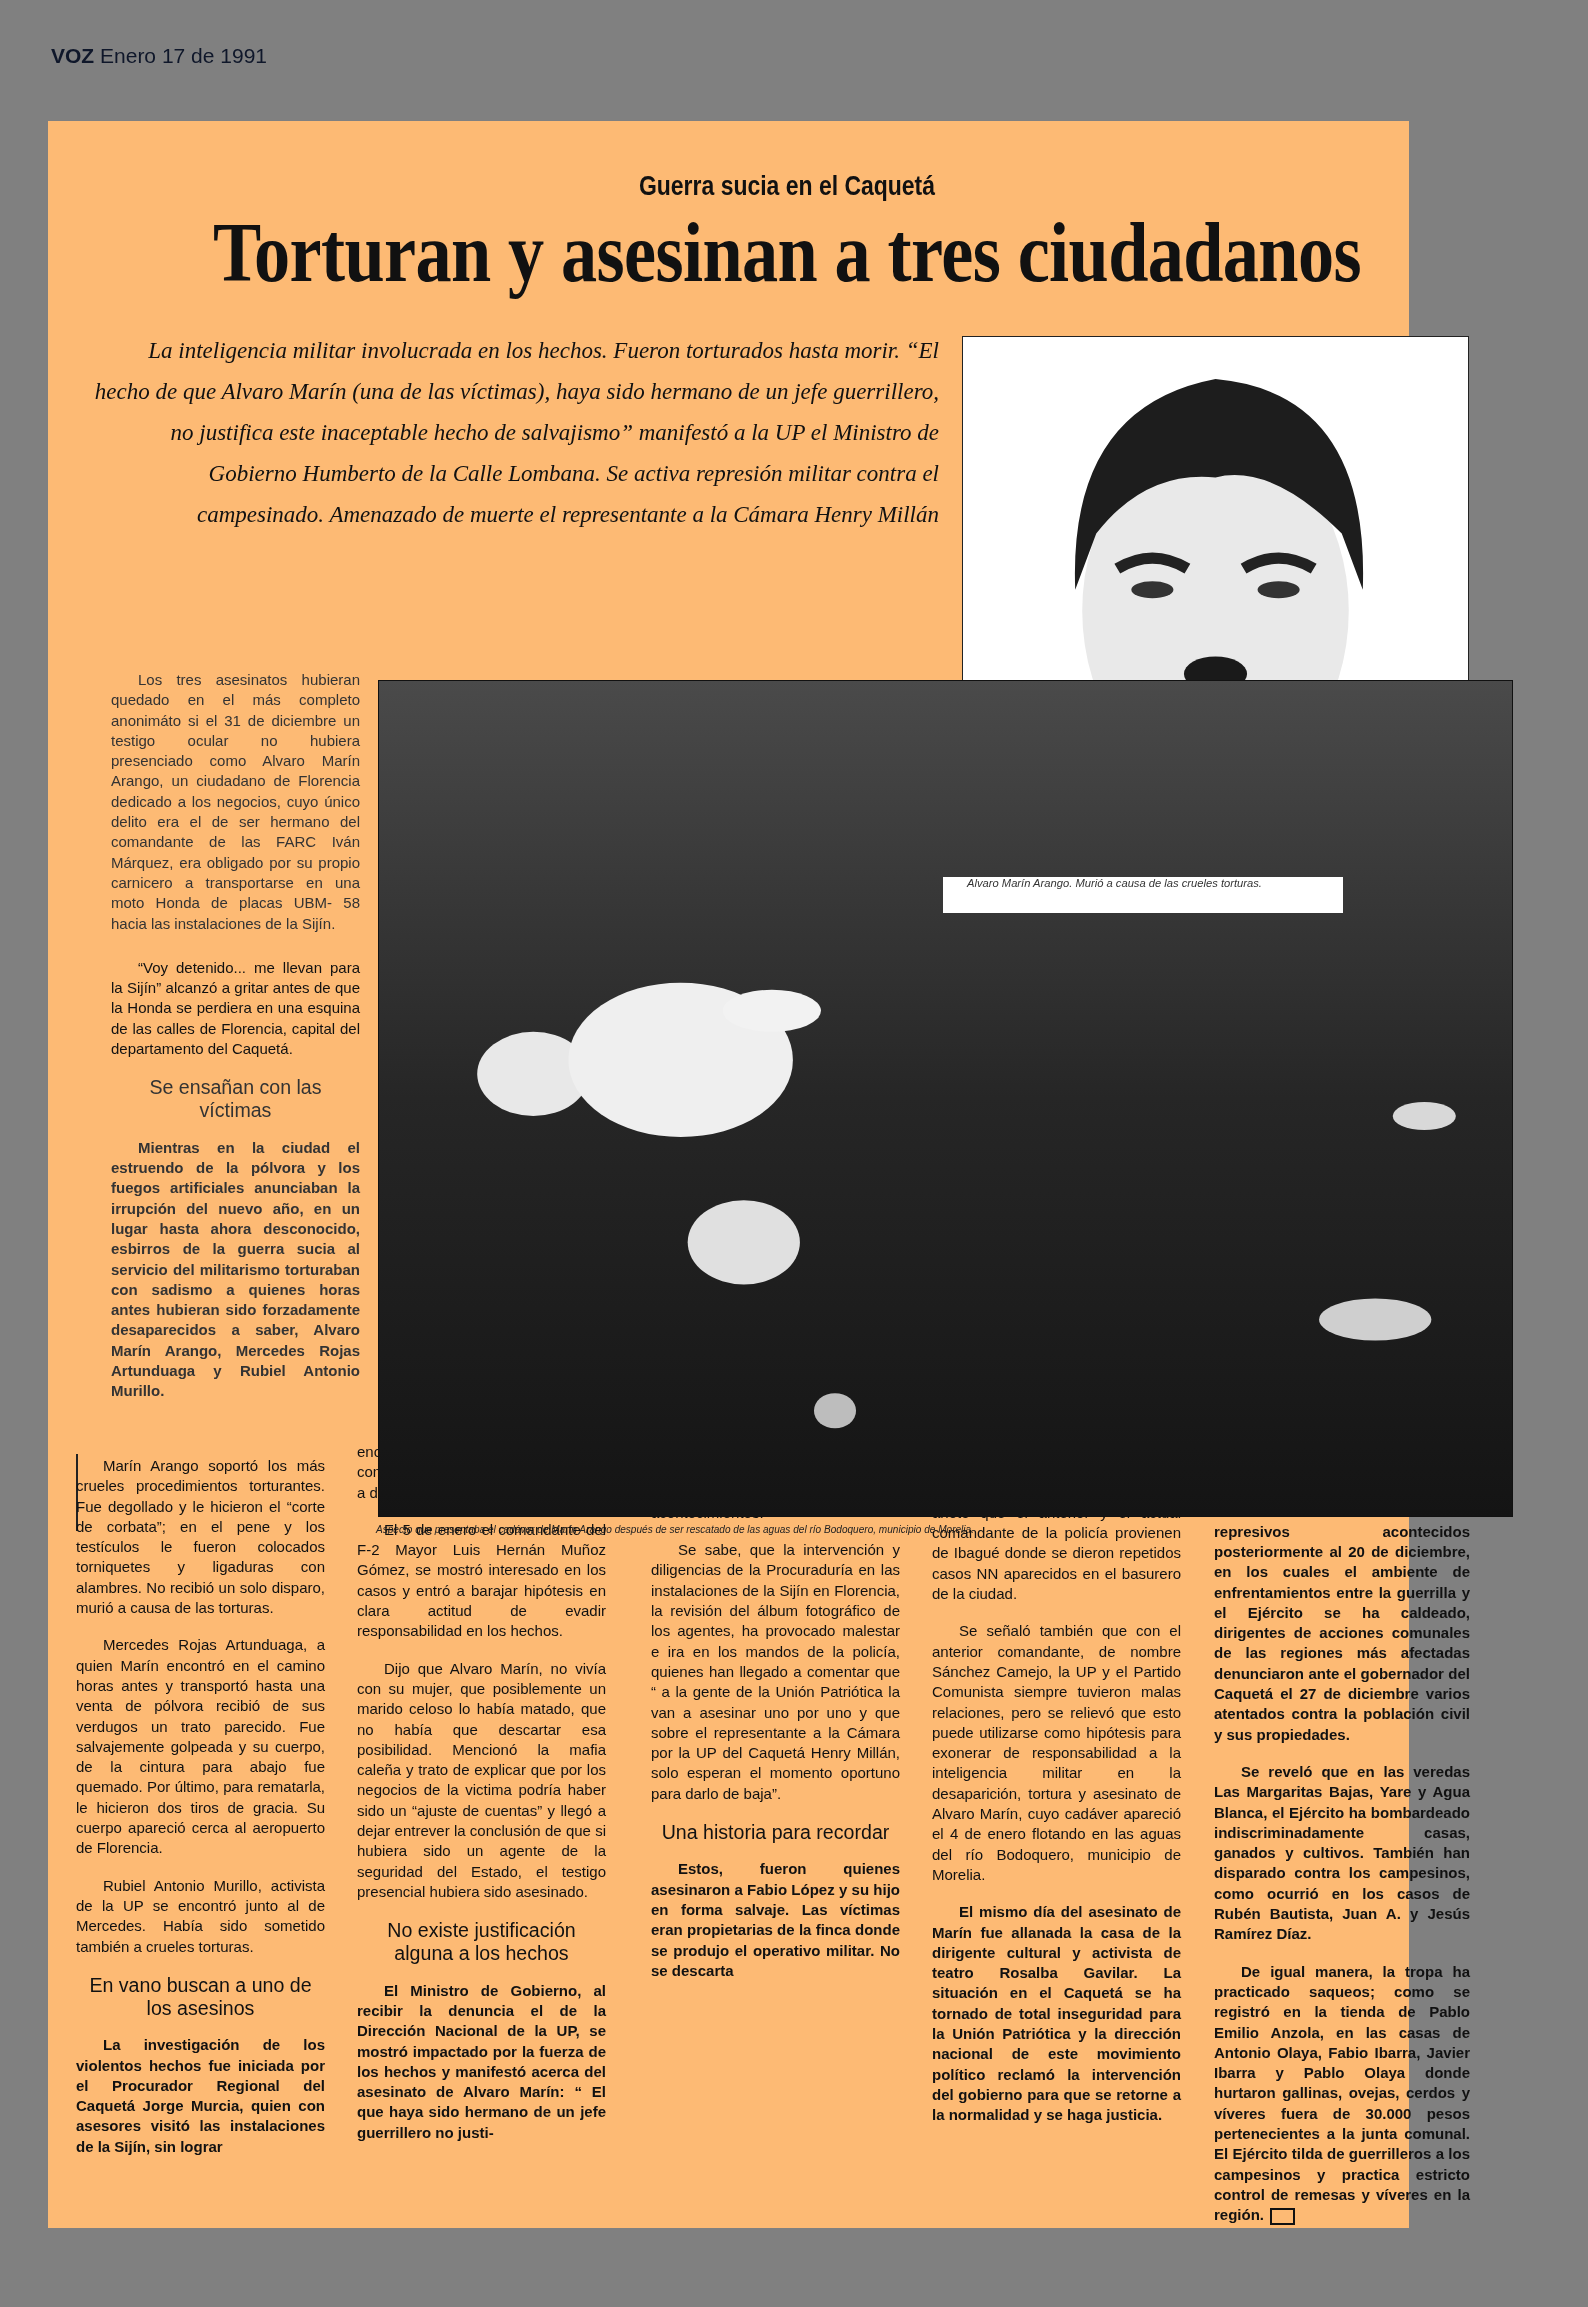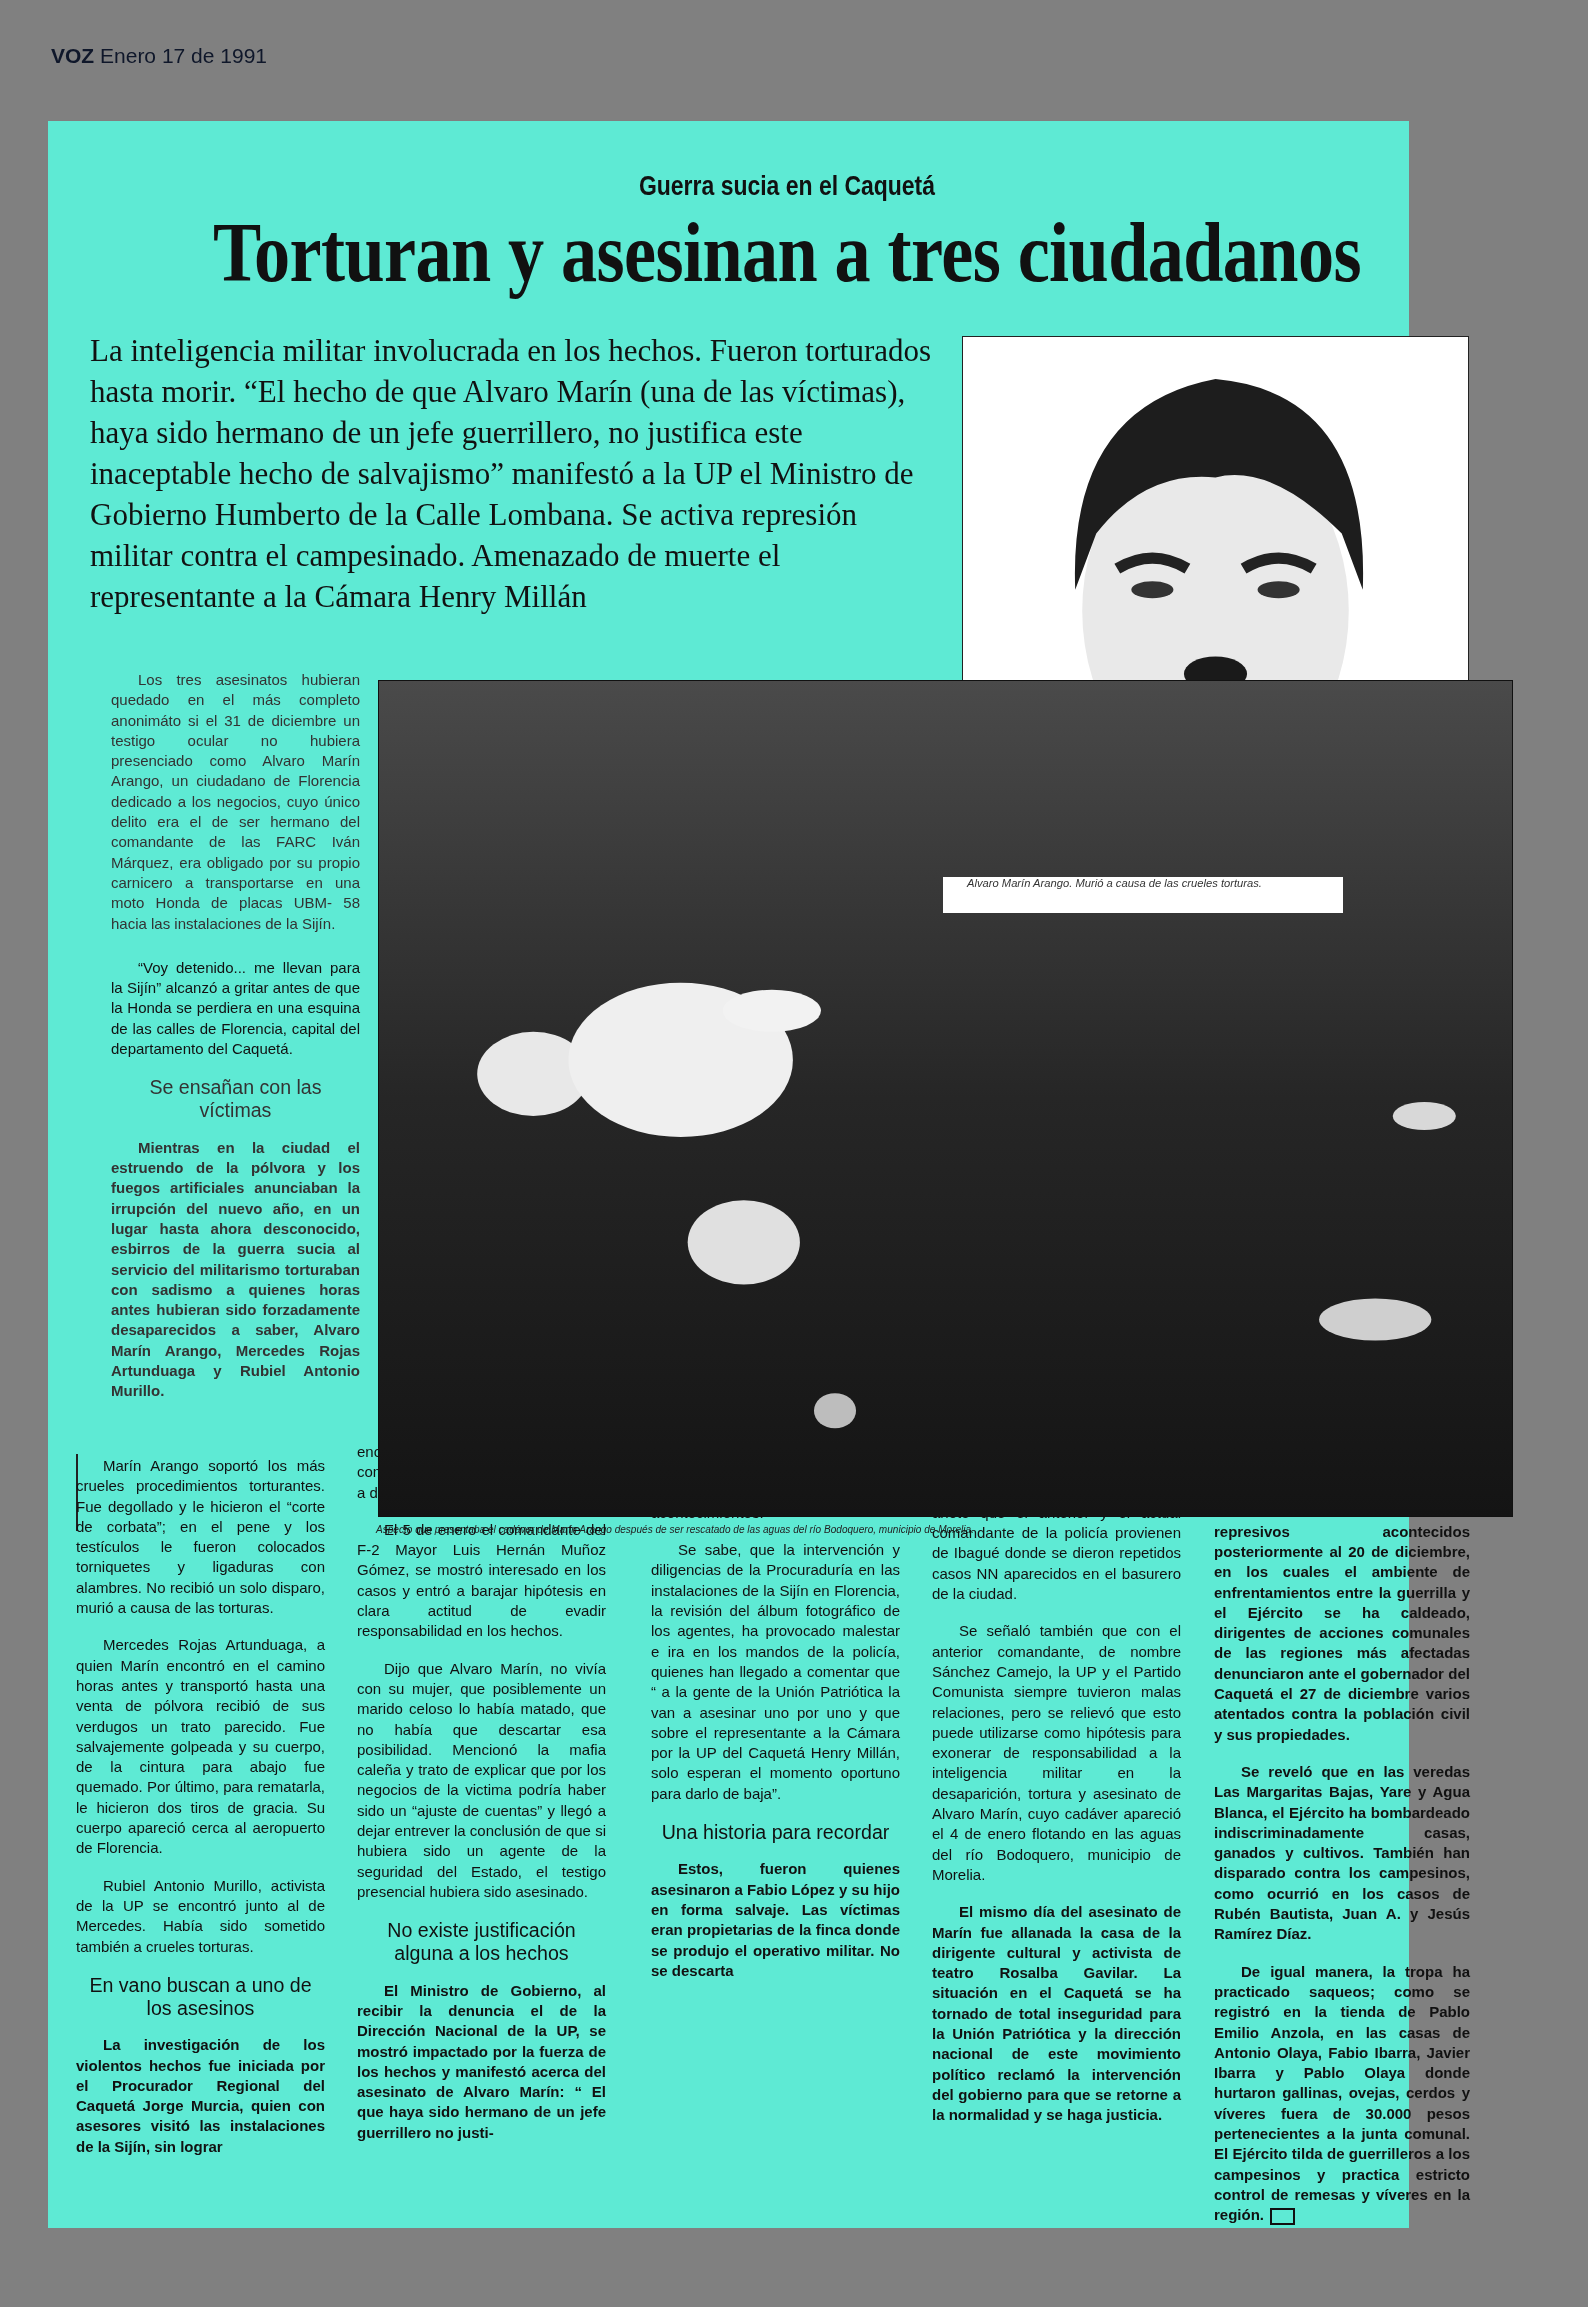--- a/index.html
+++ b/index.html
@@ -6,35 +6,35 @@
   body {
     width:1589px; height:2307px; background:#808080; position:relative; overflow:hidden;
     font-family:"Liberation Sans", sans-serif; color:#111;
   }
   .masthead {
     position:absolute; left:51px; top:44px; color:#0f172a; font-size:21px;
     font-family:"Liberation Sans", sans-serif;
   }
   .masthead b { font-weight:bold; }
   .page {
-    position:absolute; left:48px; top:121px; width:1361px; height:2107px; background:#5eead4;
+    position:absolute; left:48px; top:121px; width:1361px; height:2107px; background:#fdba74;
   }
   .kicker {
     position:absolute; left:0; width:1478px; top:49px; text-align:center;
     font-family:"Liberation Sans", sans-serif; font-weight:bold; font-size:28px;
     transform:scaleX(0.82); transform-origin:center;
   }
   .headline {
     position:absolute; left:0; width:1478px; top:83px; text-align:center;
     font-family:"Liberation Serif", serif; font-weight:bold; font-size:84px; letter-spacing:-0.7px;
     transform:scaleX(0.86); transform-origin:center; white-space:nowrap;
   }
   .deck {
-    position:absolute; left:42px; top:209px; width:849px; text-align:left;
-    font-family:"Liberation Serif", serif; font-size:31px; line-height:41px;
+    position:absolute; left:42px; top:209px; width:849px; text-align:right;
+    font-family:"Liberation Serif", serif; font-style:italic; font-size:23px; line-height:41px;
     overflow:hidden;
   }
   .portrait {
     position:absolute; left:914px; top:215px; width:505px; height:542px;
     border:1.4px solid #222; background:#fff; overflow:hidden;
   }
   .portrait svg { width:100%; height:100%; display:block; }
   .portrait-caption-box {
     position:absolute; left:895px; top:756px; width:400px; height:36px; background:#fff; z-index:3;
   }

